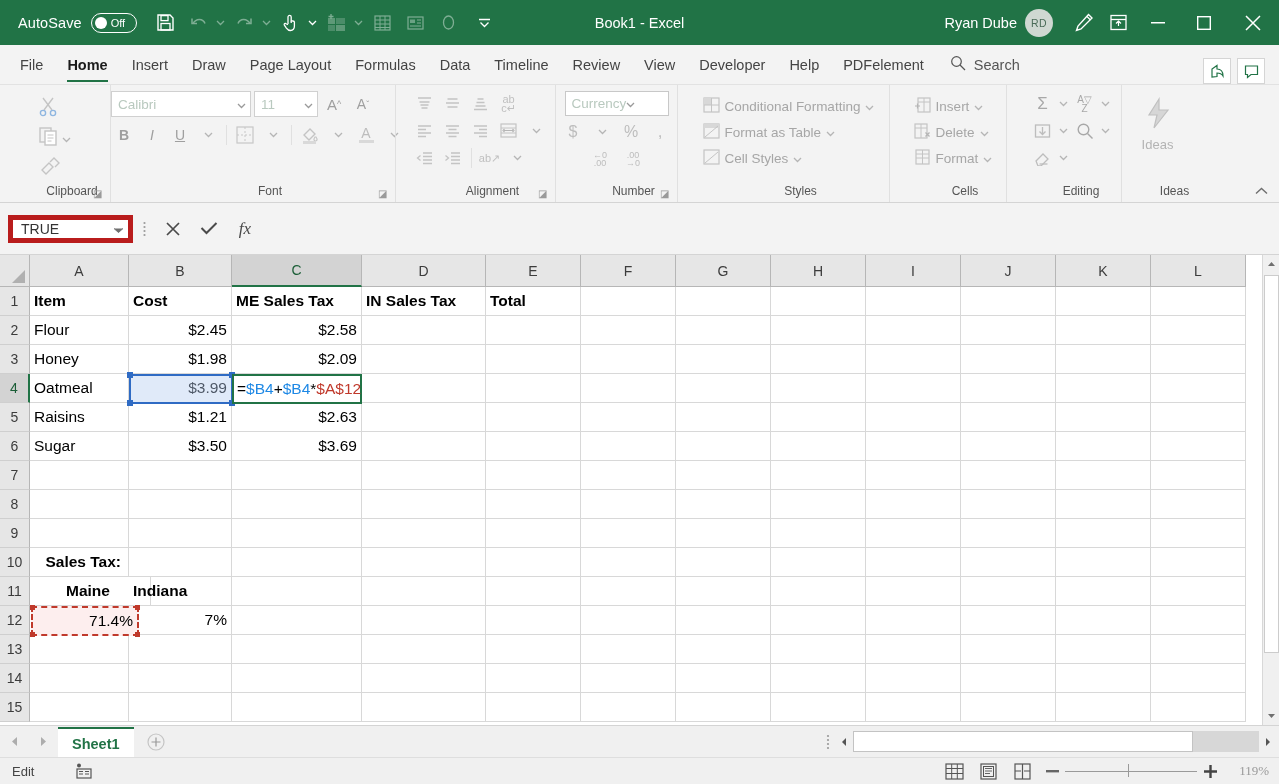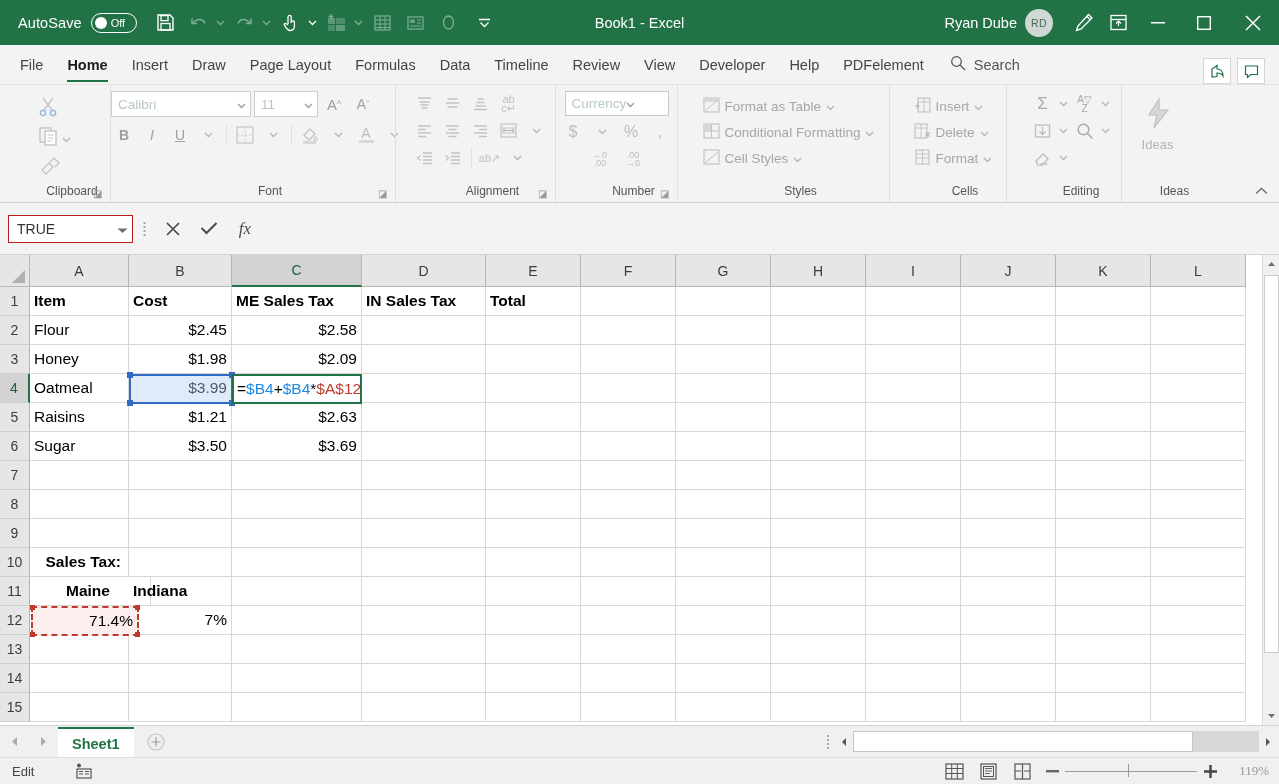--- a/index.html
+++ b/index.html
@@ -139,21 +139,21 @@
   }
 
   
   #fbar {
     position: absolute; left: 0; top: 203px; width: 1279px; height: 52px;
     background: #f3f3f3; display: flex; align-items: center;
     border-bottom: 1px solid #d4d4d4;
   }
   #namebox {
     margin-left: 8px; width: 125px; height: 28px; background: #fff;
-    border: 1px solid #b91c1c; display: flex; align-items: center;
+    border: 5px solid #b91c1c; display: flex; align-items: center;
     padding: 0 4px 0 8px; font-size: 14px; color: #333;
   }
   #namebox .nv { flex: 1; }
   .fb-grip { width: 22px; display: flex; align-items: center; justify-content: center; color: #9a9a9a; letter-spacing: 0; }
   .fb-btn { width: 36px; height: 30px; display: flex; align-items: center; justify-content: center; }
   #fxinput {
     flex: 1; height: 28px; background: #fff; border: 1px solid #d0d0d0;
     margin-right: 10px; display: flex; align-items: center; padding: 0 6px 0 10px;
     font-size: 14px; color: #1b1b1b;
   }
@@ -651,35 +651,35 @@
     <div class="glabel">Number</div>
     <div class="gexp">◪</div>
   </div>
 
   <div class="rgroup" style="width:212px;">
     <div class="gbody">
       <div class="scol" style="padding-left:10px;">
         <div class="srow">
           <span><svg width="17" height="16" viewBox="0 0 17 16">
                 <rect x="1" y="1" width="15" height="14" fill="none" stroke="#c4c4c4" stroke-width="1.2"></rect>
+                <rect x="1" y="1" width="7.5" height="7" fill="#d8d8d8"></rect>
+                <path d="M1 8h15M8.5 1v14" stroke="#c4c4c4" stroke-width="1"></path>
+              </svg></span>
+          <span class="dimtext">Conditional Formatting</span>
+          <span><svg width="9" height="6" viewBox="0 0 9 6">
+                <path d="M1 1l3.5 3.5L8 1" fill="none" stroke="#b5b5b5" stroke-width="1.3"></path>
+              </svg></span>
+        </div>
+        <div class="srow">
+          <span><svg width="17" height="16" viewBox="0 0 17 16">
+                <rect x="1" y="1" width="15" height="14" fill="none" stroke="#c4c4c4" stroke-width="1.2"></rect>
                 <rect x="1" y="1" width="15" height="4" fill="#d8d8d8"></rect>
                 <path d="M2 14L15 3" stroke="#c4c4c4" stroke-width="1"></path>
               </svg></span>
           <span class="dimtext">Format as Table</span>
-          <span><svg width="9" height="6" viewBox="0 0 9 6">
-                <path d="M1 1l3.5 3.5L8 1" fill="none" stroke="#b5b5b5" stroke-width="1.3"></path>
-              </svg></span>
-        </div>
-        <div class="srow">
-          <span><svg width="17" height="16" viewBox="0 0 17 16">
-                <rect x="1" y="1" width="15" height="14" fill="none" stroke="#c4c4c4" stroke-width="1.2"></rect>
-                <rect x="1" y="1" width="7.5" height="7" fill="#d8d8d8"></rect>
-                <path d="M1 8h15M8.5 1v14" stroke="#c4c4c4" stroke-width="1"></path>
-              </svg></span>
-          <span class="dimtext">Conditional Formatting</span>
           <span><svg width="9" height="6" viewBox="0 0 9 6">
                 <path d="M1 1l3.5 3.5L8 1" fill="none" stroke="#b5b5b5" stroke-width="1.3"></path>
               </svg></span>
         </div>
         <div class="srow">
           <span><svg width="17" height="16" viewBox="0 0 17 16">
                 <rect x="1" y="1" width="15" height="14" fill="none" stroke="#c4c4c4" stroke-width="1.2"></rect>
                 <path d="M2 14L15 3" stroke="#c4c4c4" stroke-width="1"></path>
               </svg></span>
           <span class="dimtext">Cell Styles</span>

